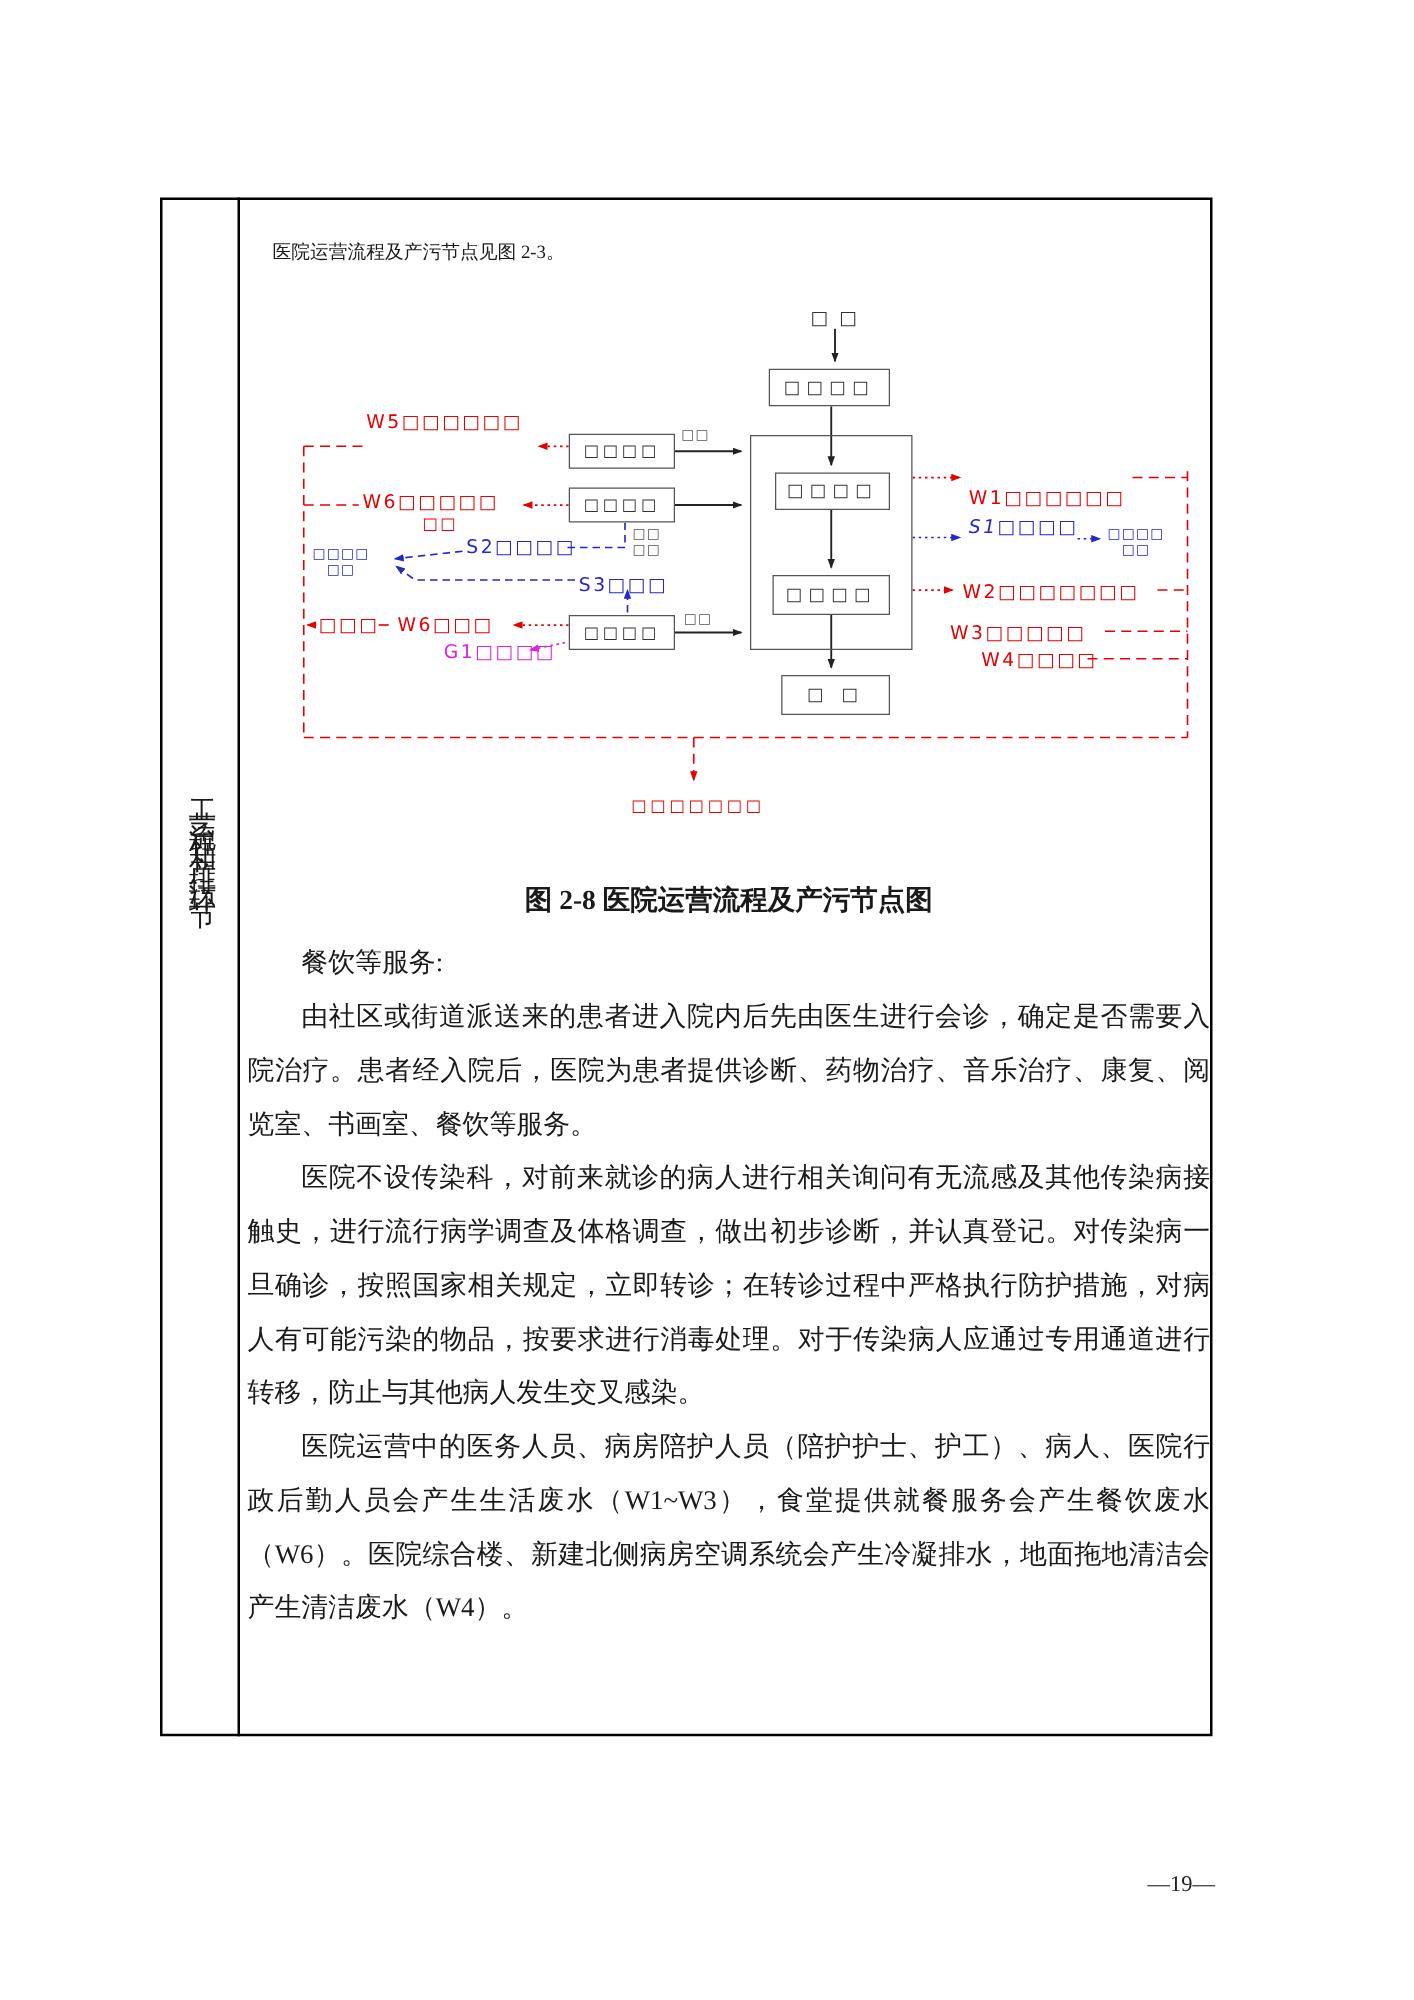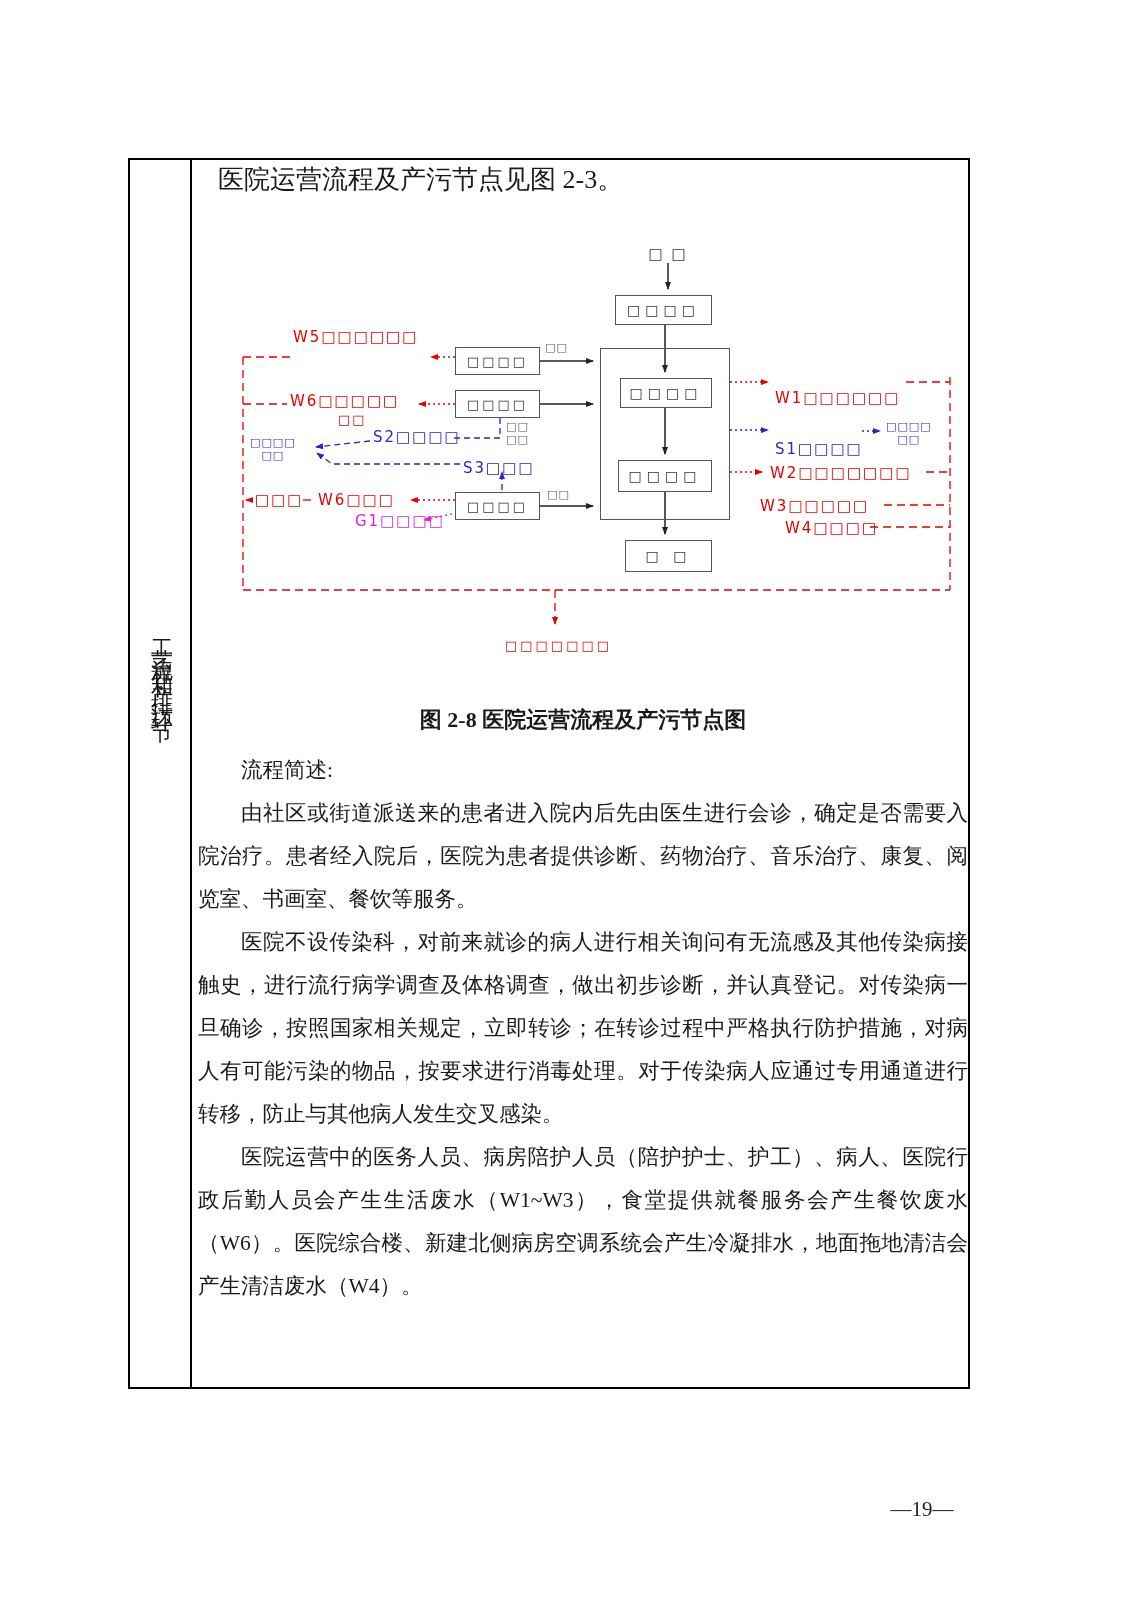--- a/index.html
+++ b/index.html
@@ -7,28 +7,28 @@
   .page {
     position:relative; width:1131px; height:1600px; background:#ffffff;
     font-family:"Liberation Serif","DejaVu Serif",serif; color:#1a1a1a; overflow:hidden;
   }
   .frame { position:absolute; left:128px; top:158px; width:842px; height:1231px; border:2px solid #000; }
   .side-divider { position:absolute; left:190px; top:158px; height:1231px; width:0; border-left:2px solid #000; }
   .side-label {
     position:absolute; left:147px; top:622px; writing-mode:vertical-rl;
     font-size:22px; letter-spacing:9px; color:#1a1a1a;
   }
-  .intro { position:absolute; left:198px; top:162px; width:770px; font-size:26px; text-indent:20px; }
+  .intro { position:absolute; left:198px; top:192px; width:770px; font-size:15px; text-indent:20px; }
   .fig-caption { position:absolute; left:198px; top:705px; width:770px; text-align:center; font-weight:bold; font-size:22px; }
   .body-text {
     position:absolute; left:198px; top:749px; width:770px;
     font-size:21.5px; line-height:43px; text-align:justify; text-justify:inter-ideograph;
   }
   .body-text p { text-indent:43px; margin:0; }
-  .page-num { position:absolute; left:872px; top:1497px; width:100px; text-align:center; font-size:21px; color:#222; }
+  .page-num { position:absolute; left:872px; top:1497px; width:100px; text-align:right; font-size:18px; color:#222; }
 
   
   .dbox {
     position:absolute; border:1.3px solid #555; background:#fff;
     display:flex; align-items:center; justify-content:center;
     font-size:14px; letter-spacing:5px; color:#333;
     font-family:"DejaVu Sans",sans-serif; white-space:nowrap;
   }
   .dcontainer { position:absolute; border:1.3px solid #555; background:transparent; }
   .dlabel {
@@ -150,36 +150,36 @@
   <div class="dlabel red" style="left:318px; top:491px;">W6□□□</div>
   <div class="dlabel red" style="left:255px; top:491px;">□□□</div>
   <div class="dlabel magenta" style="left:320px; top:512px;">G1□□□□</div>
 
   <div class="dnote blue" style="left:250px; top:436px;">
     <div>□□□□</div>
     <div>□□</div>
   </div>
 
   <div class="dlabel red" style="left:775px; top:389px;">W1□□□□□□</div>
-  <div class="dlabel blue" style="left:775px; top:440px;">S1□□□□</div>
+  <div class="dlabel blue" style="left:775px; top:412px;font-style:italic;">S1□□□□</div>
   <div class="dlabel red" style="left:770px; top:464px;text-align:right;">W2□□□□□□□</div>
   <div class="dlabel red" style="left:760px; top:497px;">W3□□□□□</div>
   <div class="dlabel red" style="left:785px; top:519px;">W4□□□□</div>
 
   <div class="dnote blue" style="left:886px; top:420px;">
     <div>□□□□</div>
     <div>□□</div>
   </div>
 
   <div class="sink" style="left:505px; top:638px;">□□□□□□□</div>
 
   <div class="fig-caption">图 2-8 医院运营流程及产污节点图</div>
 
   <div class="body-text">
-    <p>流程简述:</p>
+    <p>餐饮等服务:</p>
     <p>由社区或街道派送来的患者进入院内后先由医生进行会诊，确定是否需要入院治疗。患者经入院后，医院为患者提供诊断、药物治疗、音乐治疗、康复、阅览室、书画室、餐饮等服务。</p>
     <p>医院不设传染科，对前来就诊的病人进行相关询问有无流感及其他传染病接触史，进行流行病学调查及体格调查，做出初步诊断，并认真登记。对传染病一旦确诊，按照国家相关规定，立即转诊；在转诊过程中严格执行防护措施，对病人有可能污染的物品，按要求进行消毒处理。对于传染病人应通过专用通道进行转移，防止与其他病人发生交叉感染。</p>
     <p>医院运营中的医务人员、病房陪护人员（陪护护士、护工）、病人、医院行政后勤人员会产生生活废水（W1~W3），食堂提供就餐服务会产生餐饮废水（W6）。医院综合楼、新建北侧病房空调系统会产生冷凝排水，地面拖地清洁会产生清洁废水（W4）。</p>
   </div>
 
   <div class="page-num">—19—</div>
 
 </div>
 
 </body></html>

